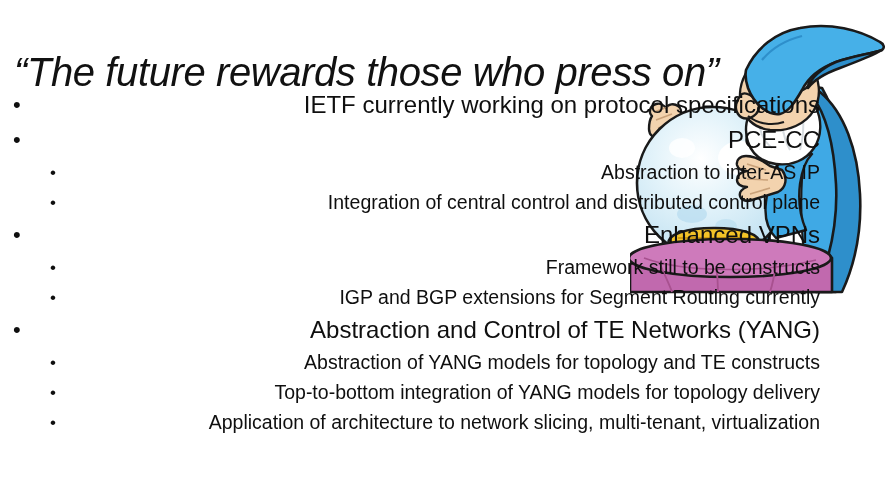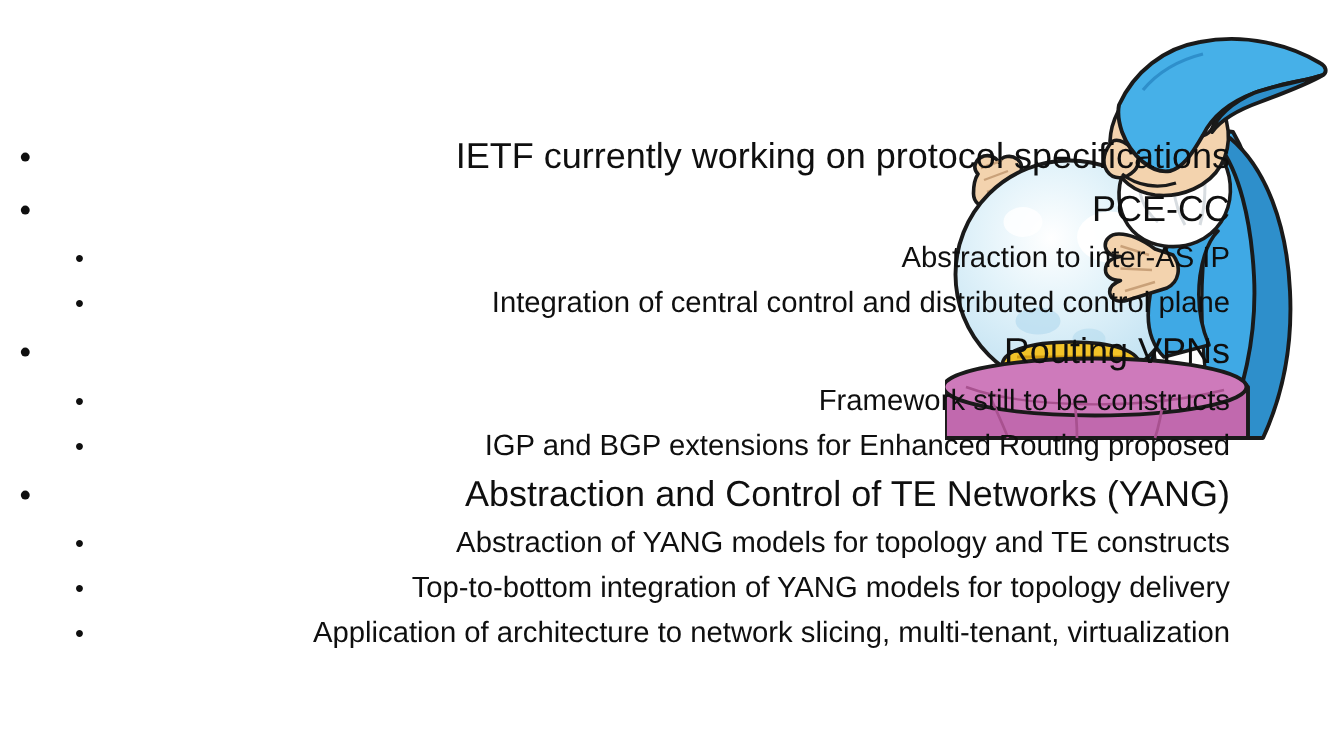--- a/index.html
+++ b/index.html
@@ -202,20 +202,21 @@
                  C254 36 255 40 252 42 C240 46 222 48 206 54
                  C190 60 178 70 172 82 C164 96 158 104 150 106
                  C138 108 124 96 118 80 C116 74 115 67 116 62 Z" fill="#46B0E8"></path>
         <path d="M206 54 C222 48 240 46 252 42 C242 48 226 54 210 60
                  C196 65 184 72 178 80 C180 70 192 60 206 54 Z" fill="#2E8FCB"></path>
         <path d="M132 52 C142 40 156 32 172 28" fill="none" stroke="#2E8FCB" stroke-width="2.2"></path>
       </g>
     </svg>
   </div>
 
+  <h1 id="slide-title">“The future rewards those who press on”</h1>
 
   <div id="body-list">
 
     <div class="bullet-row level-1">
       <span class="bullet-glyph">•</span>
       <span class="bullet-text">IETF currently working on protocol specifications</span>
     </div>
 
     <div class="bullet-row level-1">
       <span class="bullet-glyph">•</span>
@@ -227,31 +228,31 @@
       <span class="bullet-text">Abstraction to inter-AS IP</span>
     </div>
 
     <div class="bullet-row level-2">
       <span class="bullet-glyph">•</span>
       <span class="bullet-text">Integration of central control and distributed control plane</span>
     </div>
 
     <div class="bullet-row level-1">
       <span class="bullet-glyph">•</span>
-      <span class="bullet-text">Routing VPNs</span>
+      <span class="bullet-text">Enhanced VPNs</span>
     </div>
 
     <div class="bullet-row level-2">
       <span class="bullet-glyph">•</span>
       <span class="bullet-text">Framework still to be constructs</span>
     </div>
 
     <div class="bullet-row level-2">
       <span class="bullet-glyph">•</span>
-      <span class="bullet-text">IGP and BGP extensions for Enhanced Routing proposed</span>
+      <span class="bullet-text">IGP and BGP extensions for Segment Routing currently</span>
     </div>
 
     <div class="bullet-row level-1">
       <span class="bullet-glyph">•</span>
       <span class="bullet-text">Abstraction and Control of TE Networks (YANG)</span>
     </div>
 
     <div class="bullet-row level-2">
       <span class="bullet-glyph">•</span>
       <span class="bullet-text">Abstraction of YANG models for topology and TE constructs</span>

